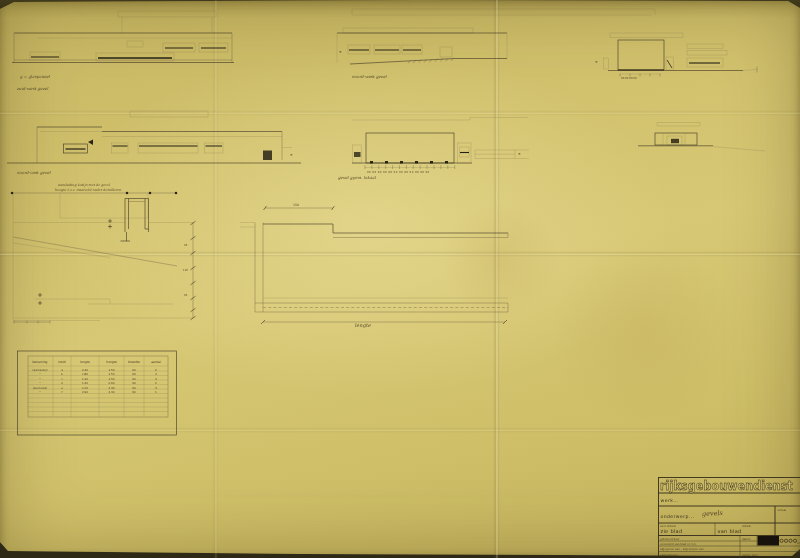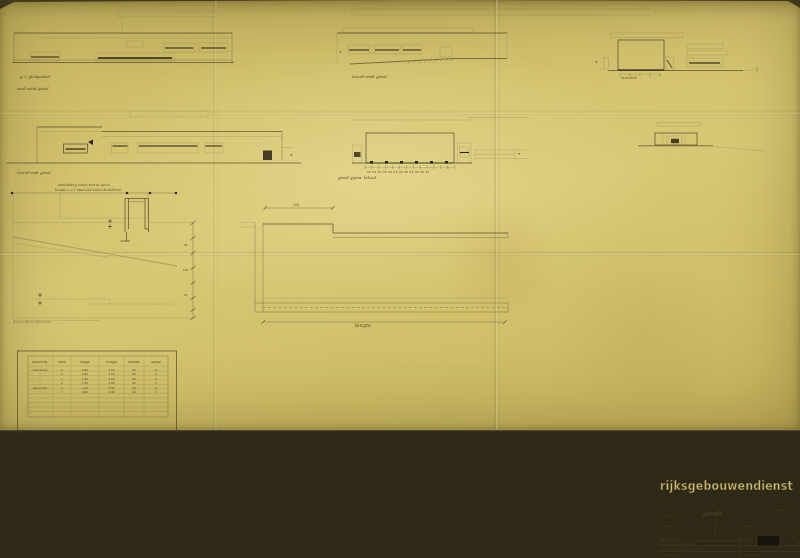--- a/index.html
+++ b/index.html
@@ -1,16 +1,16 @@
 <!DOCTYPE html>
 <html><head>
 <meta charset="utf-8">
 <style>
   html,body{margin:0;padding:0;background:#2e2917;width:800px;height:558px;overflow:hidden}
-  #stage{position:relative;width:800px;height:430px;font-family:"DejaVu Sans",sans-serif}
+  #stage{position:relative;width:800px;height:558px;font-family:"DejaVu Sans",sans-serif}
   #paper{position:absolute;inset:0;
     clip-path:polygon(14px 2px,420px 0px,788px 1px,800px 8px,800px 549px,792px 556px,300px 554px,8px 551px,0px 542px,0px 9px);
     background:
       radial-gradient(ellipse 55% 45% at 46% 40%, rgba(255,246,190,.30), rgba(255,246,190,0) 70%),
       linear-gradient(168deg,#c6b662,#d2c26e 30%,#d7c875 50%,#cfbf69 75%,#c2b15c 100%);
     box-shadow:inset 0 0 70px rgba(86,70,22,.38), inset 0 0 10px rgba(60,48,14,.45);}
   .fold-v{position:absolute;top:0;bottom:0;width:7px;background:linear-gradient(90deg,transparent,rgba(96,82,30,.16) 35%,rgba(255,250,205,.30) 55%,rgba(120,104,45,.12) 75%,transparent)}
   .fold-h{position:absolute;left:0;right:0;height:6px;background:linear-gradient(180deg,transparent,rgba(96,82,30,.15) 35%,rgba(255,250,205,.28) 55%,rgba(120,104,45,.12) 75%,transparent)}
   .stain{position:absolute;border-radius:50%}
   #topshade{position:absolute;left:0;right:0;top:0;height:18px;background:linear-gradient(180deg,rgba(110,95,35,.30),transparent)}

